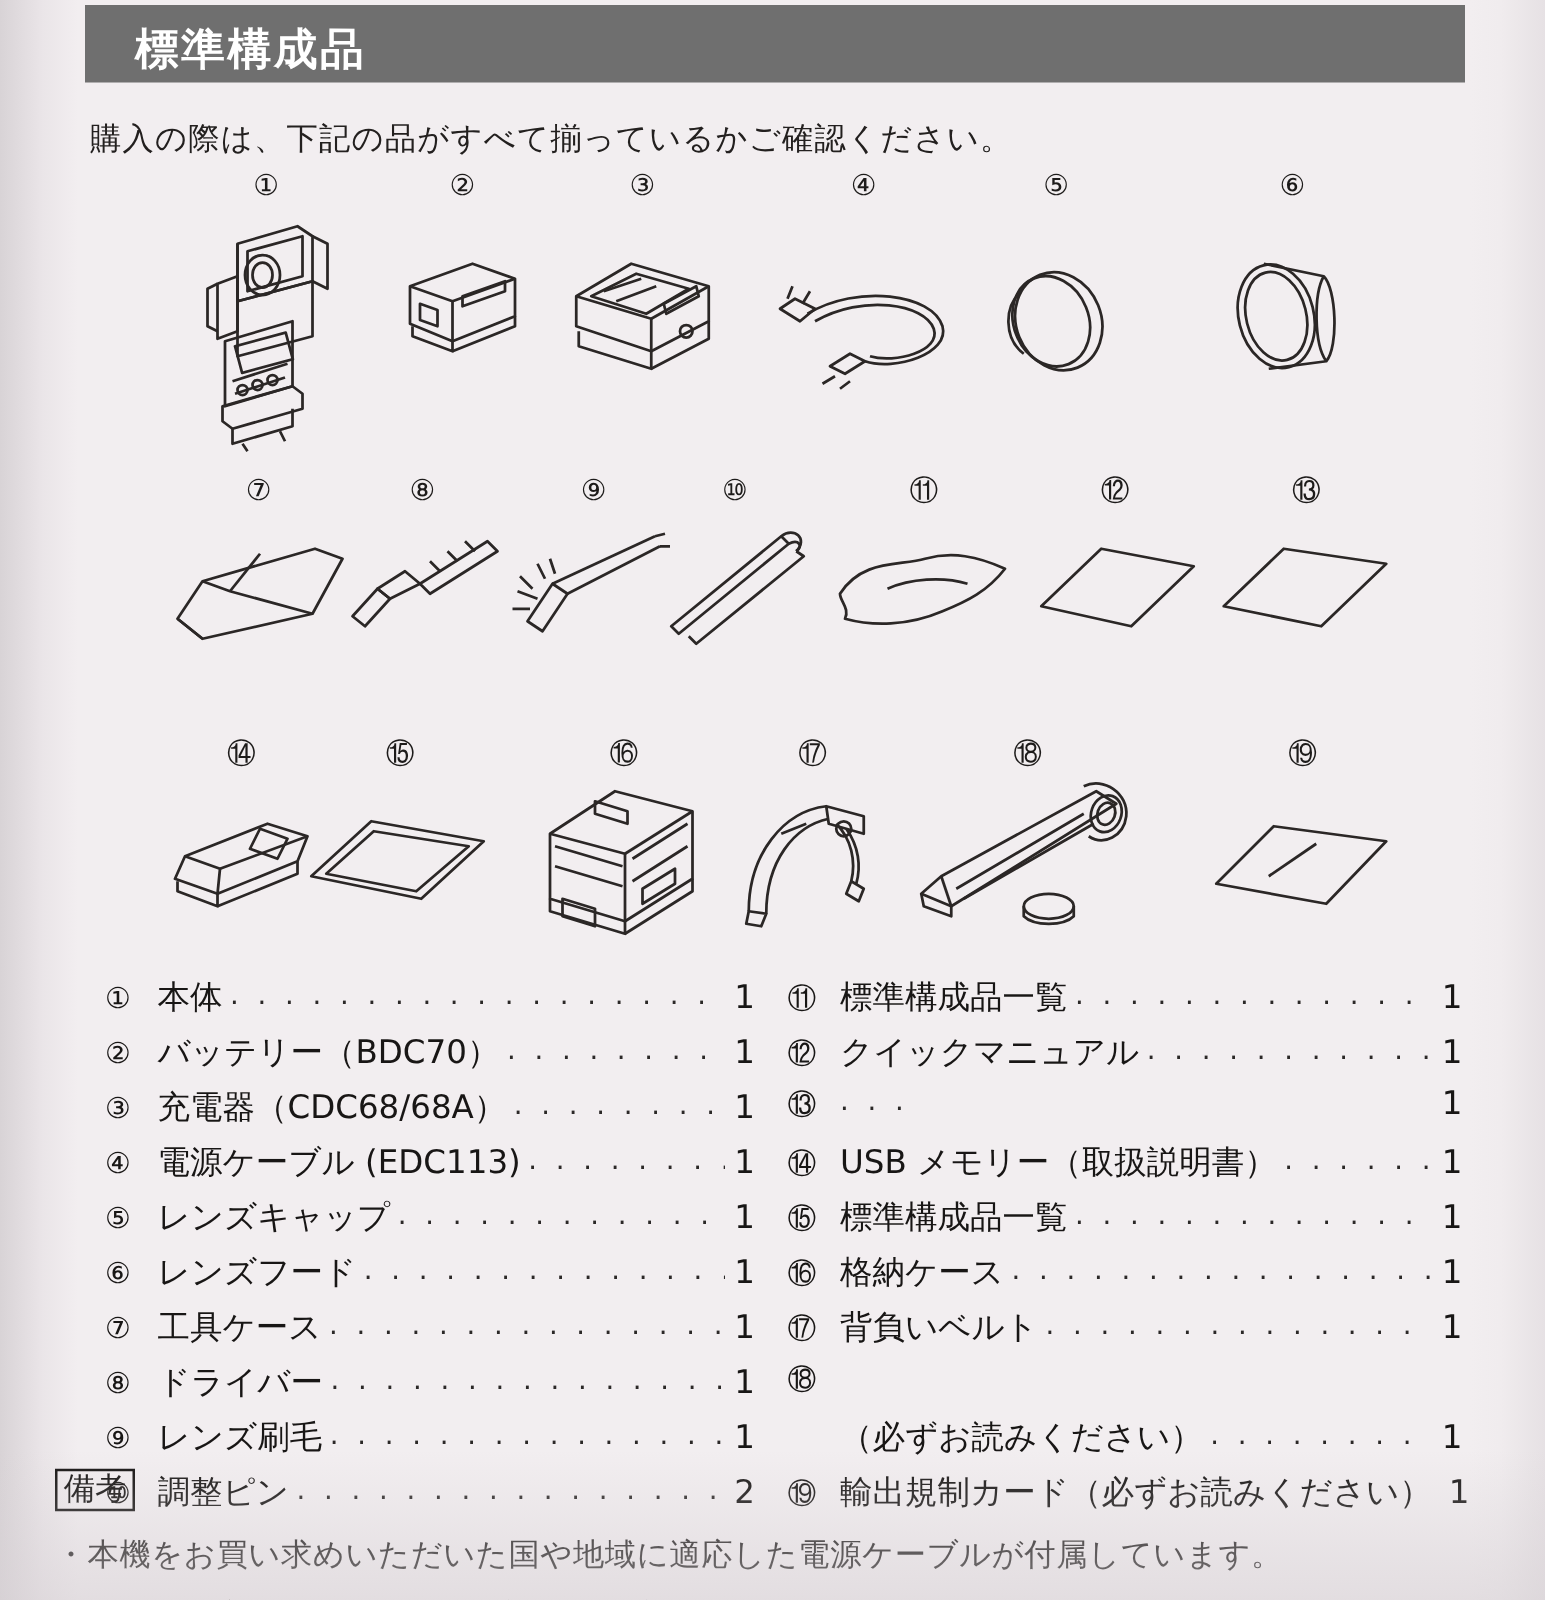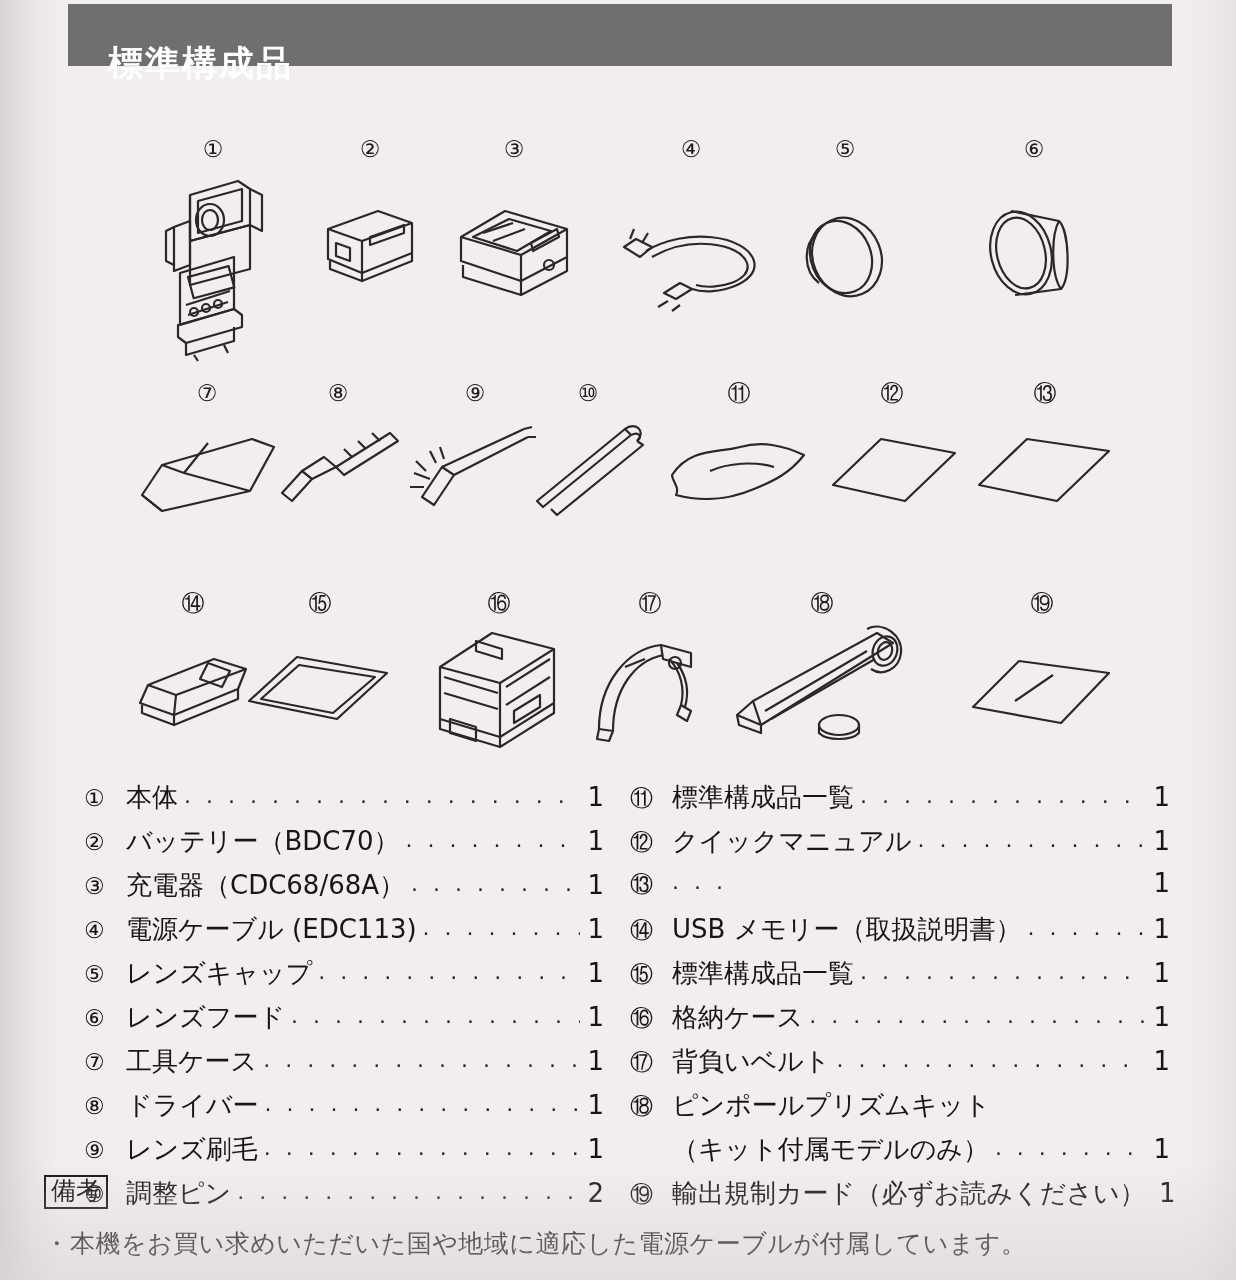--- a/index.html
+++ b/index.html
@@ -46,21 +46,20 @@
   }
   .header-title {
     position: absolute;
     left: 108px;
     top: 16px;
     font-size: 35px;
     font-weight: bold;
     color: #ffffff;
     letter-spacing: 2px;
     font-family: "DejaVu Sans", sans-serif;
-    margin-top: 24px;
   }
 
   .intro-text {
     position: absolute;
     left: 72px;
     top: 94px;
     font-size: 25px;
     color: #23201f;
     letter-spacing: 1px;
   }
@@ -174,20 +173,21 @@
 <body>
 
 <div class="page">
 
   <div class="paper-shade-left"></div>
   <div class="paper-shade-right"></div>
 
   <div class="header-bar"></div>
   <div class="header-title">標準構成品</div>
 
+  <div class="intro-text">購入の際は、下記の品がすべて揃っているかご確認ください。</div>
 
   <div class="figure-area">
 
     <div class="fig" style="left:118px; top:8px; width:190px;">
       <div class="fig-num">①</div>
       <div class="fig-art">
         <svg width="150" height="200" viewBox="0 0 150 200">
           <g fill="none" stroke="#2b2726" stroke-width="2.2" stroke-linejoin="round">
             <path d="M52 30 L100 16 L112 24 L112 60 L52 76 Z"></path>
             <path d="M52 30 L52 76"></path>
@@ -586,27 +586,26 @@
         <span class="item-qty">1</span>
       </div>
       <div class="item-row">
         <span class="item-num">⑰</span>
         <span class="item-name">背負いベルト</span>
         <span class="item-dots">. . . . . . . . . . . . . . . . . . . . . . . . . . . . . .</span>
         <span class="item-qty">1</span>
       </div>
       <div class="item-row">
         <span class="item-num">⑱</span>
-        <span class="item-name">ピンポールプリズムキット</span>
         <span class="item-dots"></span>
         <span class="item-qty"></span>
       </div>
       <div class="item-row cont">
         <span class="item-num"></span>
-        <span class="item-name">（キット付属モデルのみ）</span>
+        <span class="item-name">（必ずお読みください）</span>
         <span class="item-dots">. . . . . . . . . . . . . . . . . . . . . . . . . . . . . .</span>
         <span class="item-qty">1</span>
       </div>
       <div class="item-row">
         <span class="item-num">⑲</span>
         <span class="item-name">輸出規制カード（必ずお読みください）</span>
         <span class="item-dots">. . .</span>
         <span class="item-qty">1</span>
       </div>
     </div>

